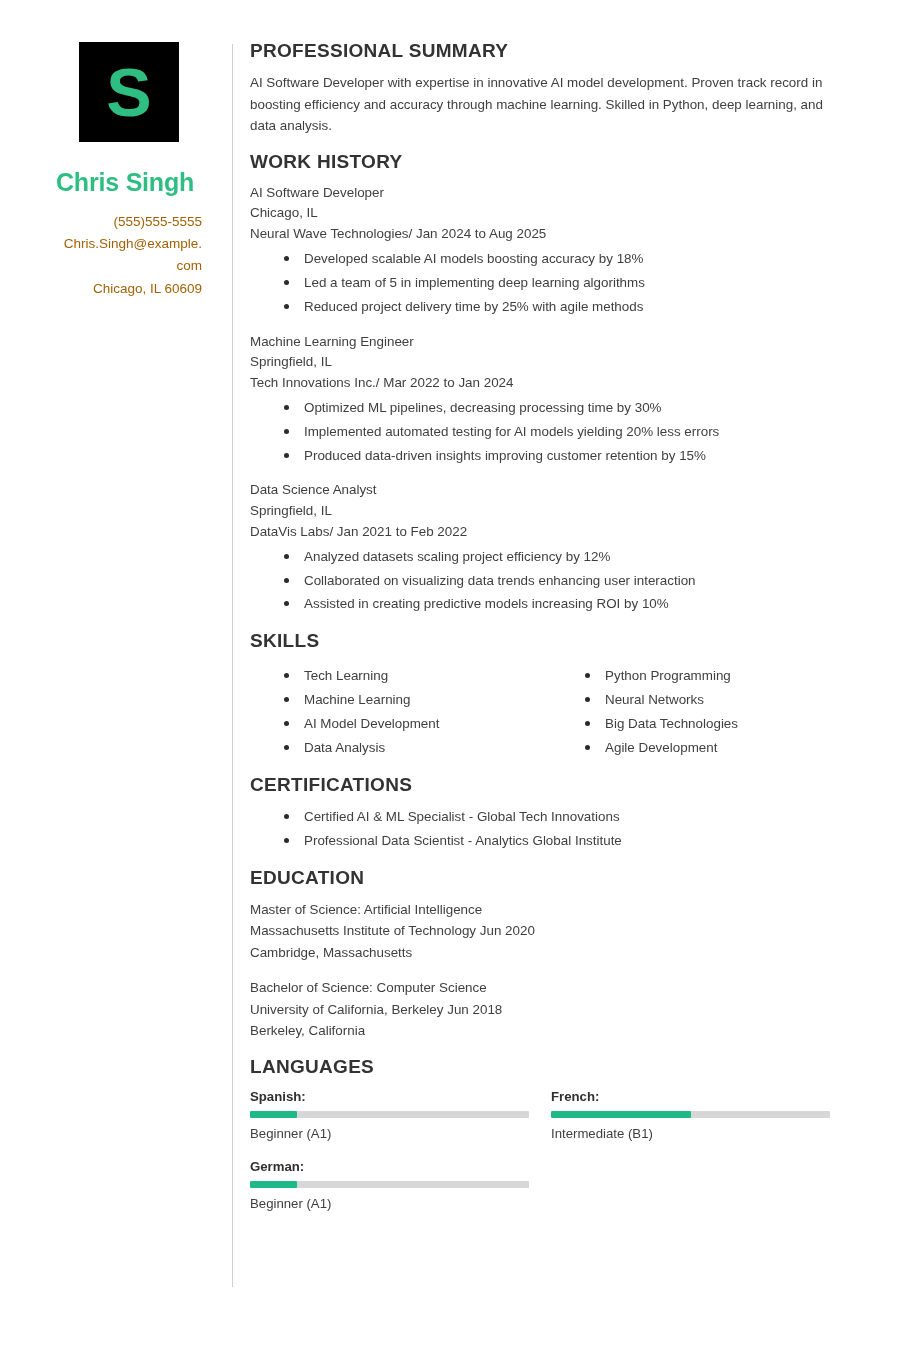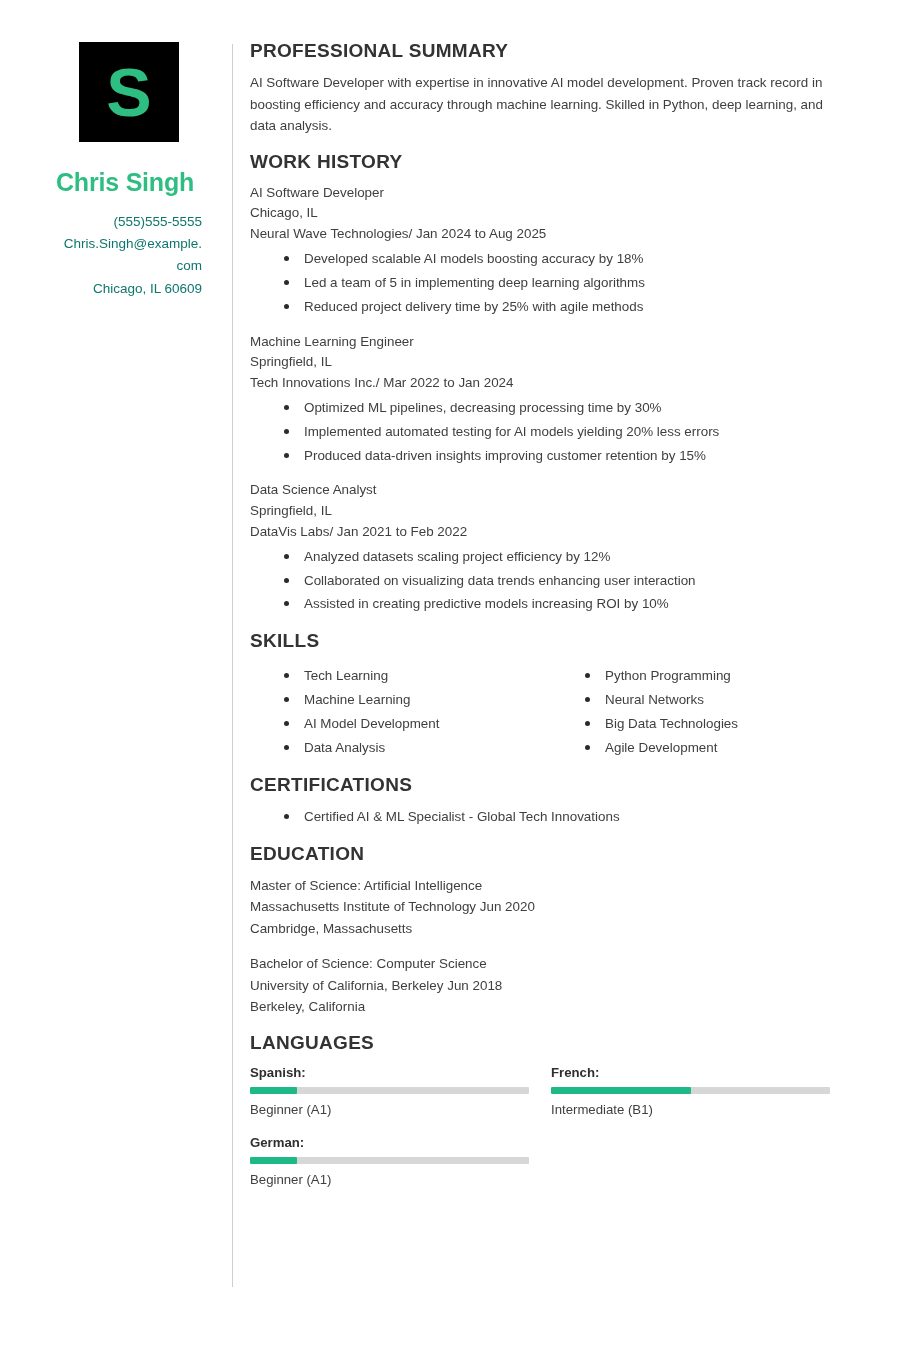--- a/index.html
+++ b/index.html
@@ -60,21 +60,21 @@
     letter-spacing: -0.2px;
     line-height: 1.15;
     text-align: left;
     white-space: nowrap;
   }
 
   .contact-list {
     margin-top: 14px;
     font-size: 13.5px;
     line-height: 1.65;
-    color: #0f766e;
+    color: #a16207;
     text-align: right;
   }
   .contact-line { display: block; }
 
   
   .divider {
     position: absolute;
     left: 232px;
     top: 44px;
     width: 1px;
@@ -290,20 +290,21 @@
             <li>Agile Development</li>
           </ul>
         </div>
       </div>
     </div>
 
     <div class="section">
       <h2 class="section-title tight-top">CERTIFICATIONS</h2>
       <ul class="bullets">
         <li>Certified AI &amp; ML Specialist - Global Tech Innovations</li>
+        <li>Professional Data Scientist - Analytics Global Institute</li>
       </ul>
     </div>
 
     <div class="section">
       <h2 class="section-title tight-top">EDUCATION</h2>
 
       <div class="edu-entry">
         <div class="edu-line">Master of Science: Artificial Intelligence</div>
         <div class="edu-line">Massachusetts Institute of Technology Jun 2020</div>
         <div class="edu-line">Cambridge, Massachusetts</div>

